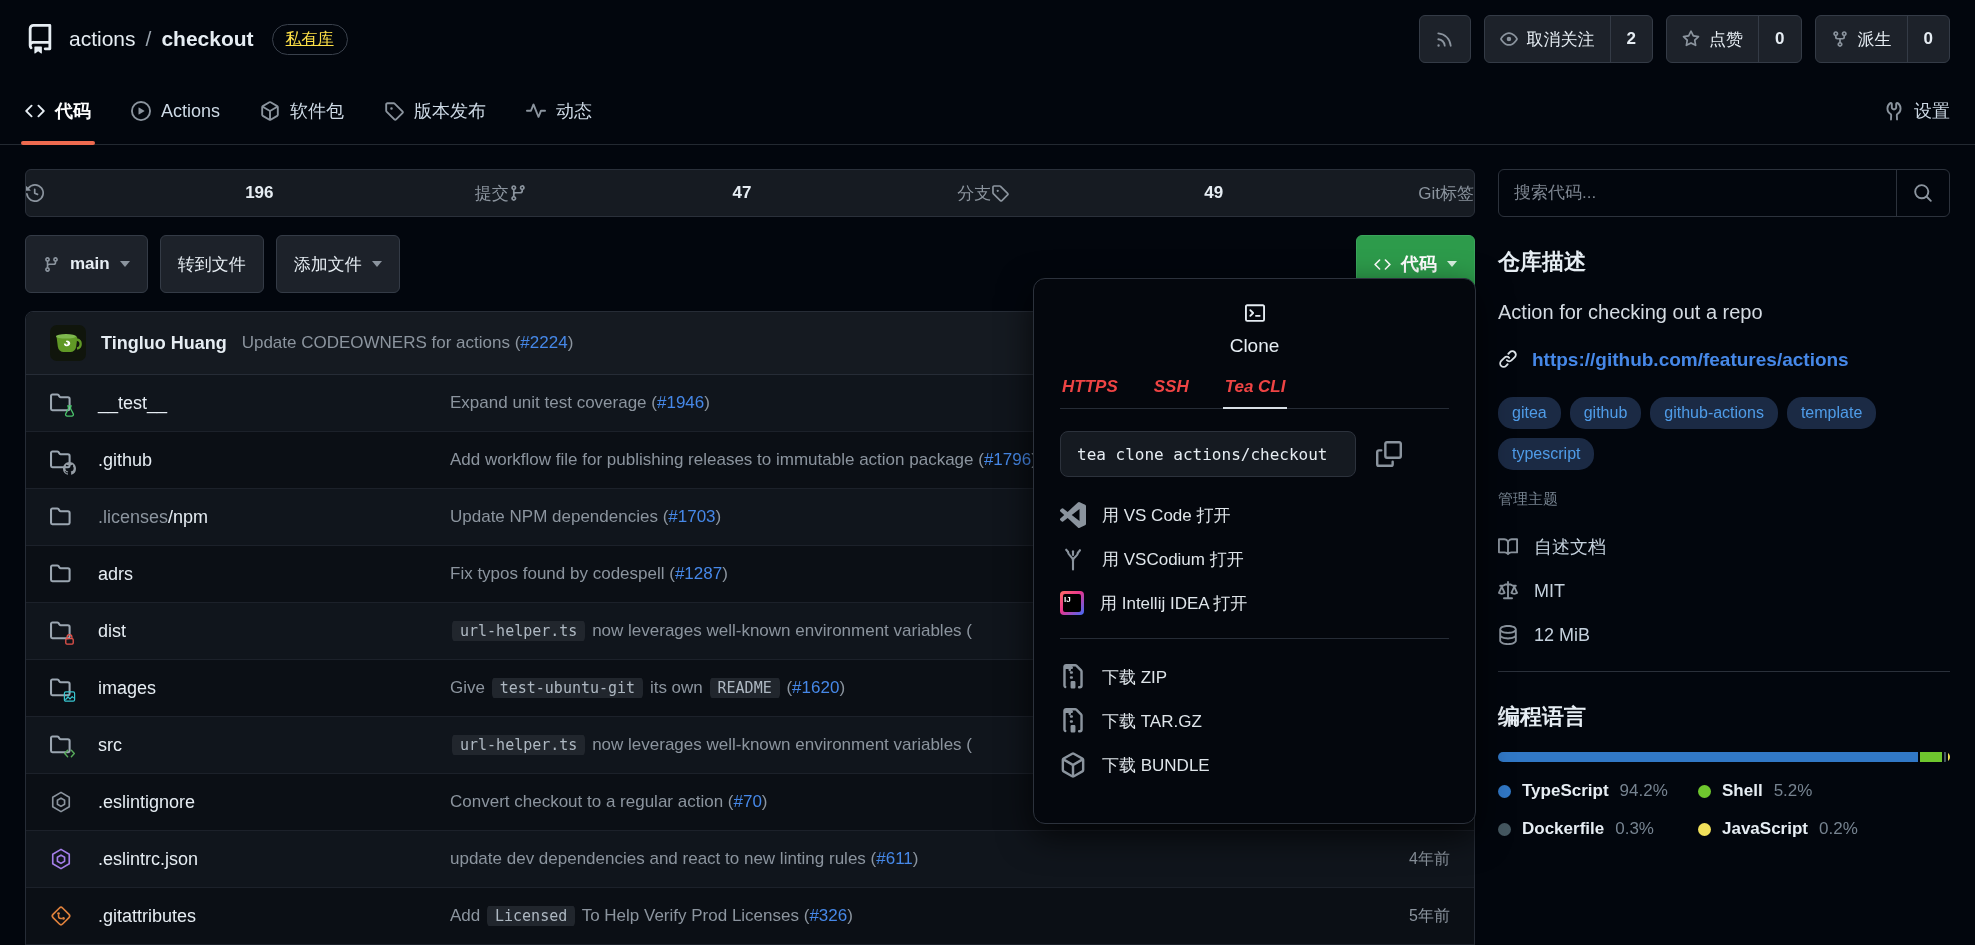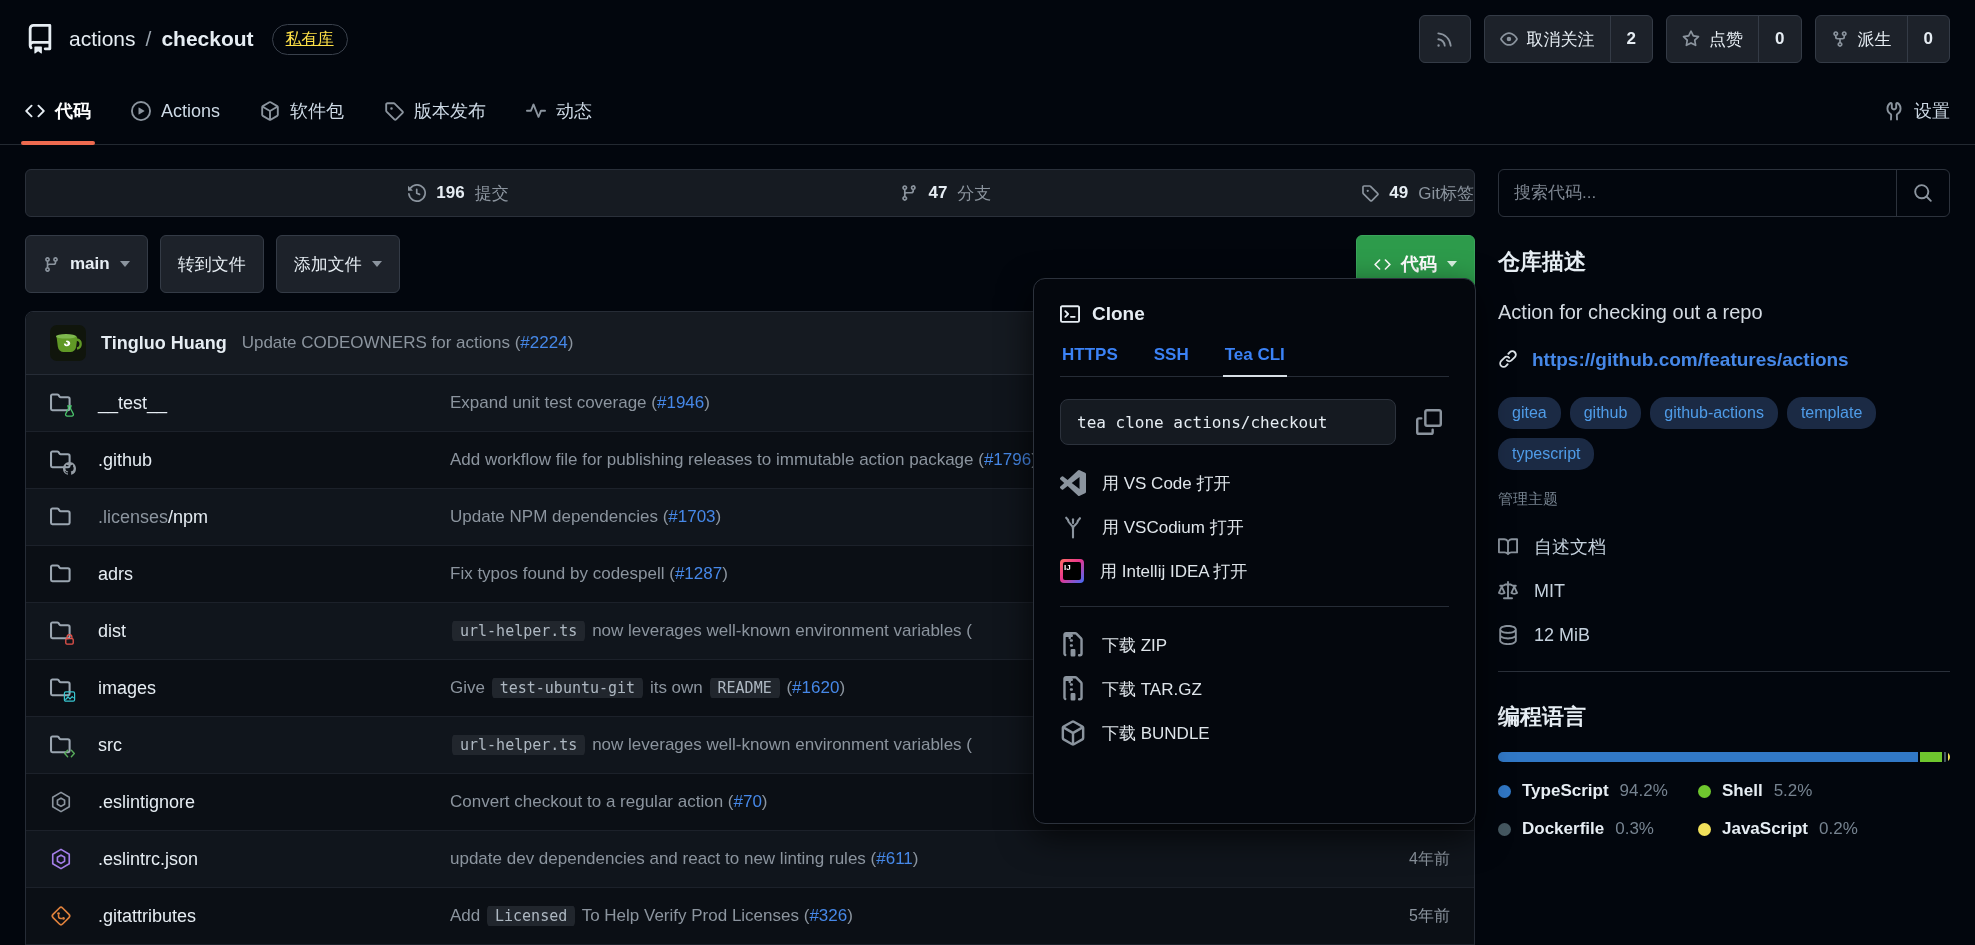--- a/index.html
+++ b/index.html
@@ -41,21 +41,21 @@
   .tab-settings{margin-left:auto;}
 
   
   .content{display:flex;padding:0 25px;margin-top:24px;gap:23px;}
   .main{width:1450px;flex:none;}
   .sidebar{width:452px;flex:none;}
 
   
   .statsbar{height:46px;background:#161b22;border:1px solid #2a303a;border-radius:6px;
        display:flex;align-items:center;margin-bottom:18px;}
-  .stat{flex:1;display:flex;align-items:center;justify-content:flex-end;gap:10px;
+  .stat{flex:1;display:flex;align-items:center;justify-content:space-between;gap:19px;
         font-size:17px;color:#8b949e;cursor:pointer;}
   .stat .icon{width:18px;height:18px;}
   .stat b{color:#e6edf3;font-weight:700;}
 
   
   .branchbar{display:flex;align-items:center;gap:12px;margin-bottom:18px;}
   .btn2{background:#1d222a;border:1px solid #343b46;border-radius:6px;height:44px;
         padding:6px 17px;display:flex;align-items:center;gap:10px;font-size:17px;
         color:#e6edf3;cursor:pointer;}
   .btn2 .icon{width:17px;height:17px;color:#8b949e;}
@@ -86,29 +86,29 @@
   .fmsg{flex:1;color:#8b949e;font-size:17px;white-space:nowrap;overflow:hidden;min-width:0;}
   .ftime{width:110px;flex:none;text-align:right;color:#8b949e;font-size:16px;}
   a.msg-link,.commit-msg a{color:#4688e8;text-decoration:none;}
   code.chip{background:#21262d;border-radius:6px;padding:3px 8px;margin:0 2px;
        font-family:"DejaVu Sans Mono","Liberation Mono",monospace;font-size:15px;color:#aeb8c2;}
 
   
   .clonemenu{position:absolute;left:1033px;top:278px;width:443px;height:546px;
        background:#04070d;border:1px solid #2c323c;border-radius:12px;z-index:50;
        box-shadow:0 12px 34px rgba(0,0,0,.7);padding:24px 26px;box-sizing:border-box;}
-  .clone-head{display:flex;align-items:center;gap:12px;font-weight:700;font-size:19px;}
+  .clone-head{display:flex;align-items:center;gap:12px;font-weight:400;font-size:19px;flex-direction:column;}
   .clone-head .icon{width:20px;height:20px;}
   .clone-tabs{display:flex;gap:32px;margin-top:20px;border-bottom:1px solid #262c36;}
-  .ctab{font-size:17px;font-weight:700;color:#3b82f6;padding:0 2px 11px;cursor:pointer;
-        position:relative;}
+  .ctab{font-size:17px;font-weight:700;color:#ef4444;padding:0 2px 11px;cursor:pointer;
+        position:relative;font-style:italic;}
   .ctab.active::after{content:"";position:absolute;left:0;right:0;bottom:-1px;height:2px;
         background:#d7dee5;}
   .clone-cmd{margin-top:22px;display:flex;align-items:center;gap:20px;}
-  .clone-cmd input{width:336px;height:46px;box-sizing:border-box;background:#151a21;
+  .clone-cmd input{width:296px;height:46px;box-sizing:border-box;background:#151a21;
         border:1px solid #2c323c;border-radius:8px;color:#e6edf3;padding:0 16px;
         font-family:"DejaVu Sans Mono","Liberation Mono",monospace;font-size:16px;outline:none;}
   .copy-btn{width:26px;height:26px;color:#8b949e;cursor:pointer;}
   .cmenu-list{margin-top:16px;display:flex;flex-direction:column;}
   .cmenu-item{height:44px;display:flex;align-items:center;gap:16px;font-size:17px;
         color:#dfe5ea;cursor:pointer;border-radius:6px;}
   .cmenu-item .icon{width:26px;height:26px;color:#8b949e;}
   .cmenu-div{border-top:1px solid #262c36;margin:13px 0;}
   .idea-logo{width:24px;height:24px;border-radius:4px;position:relative;flex:none;
         background:linear-gradient(135deg,#ff6f61 0%,#e9358f 45%,#3d6dfc 100%);}

